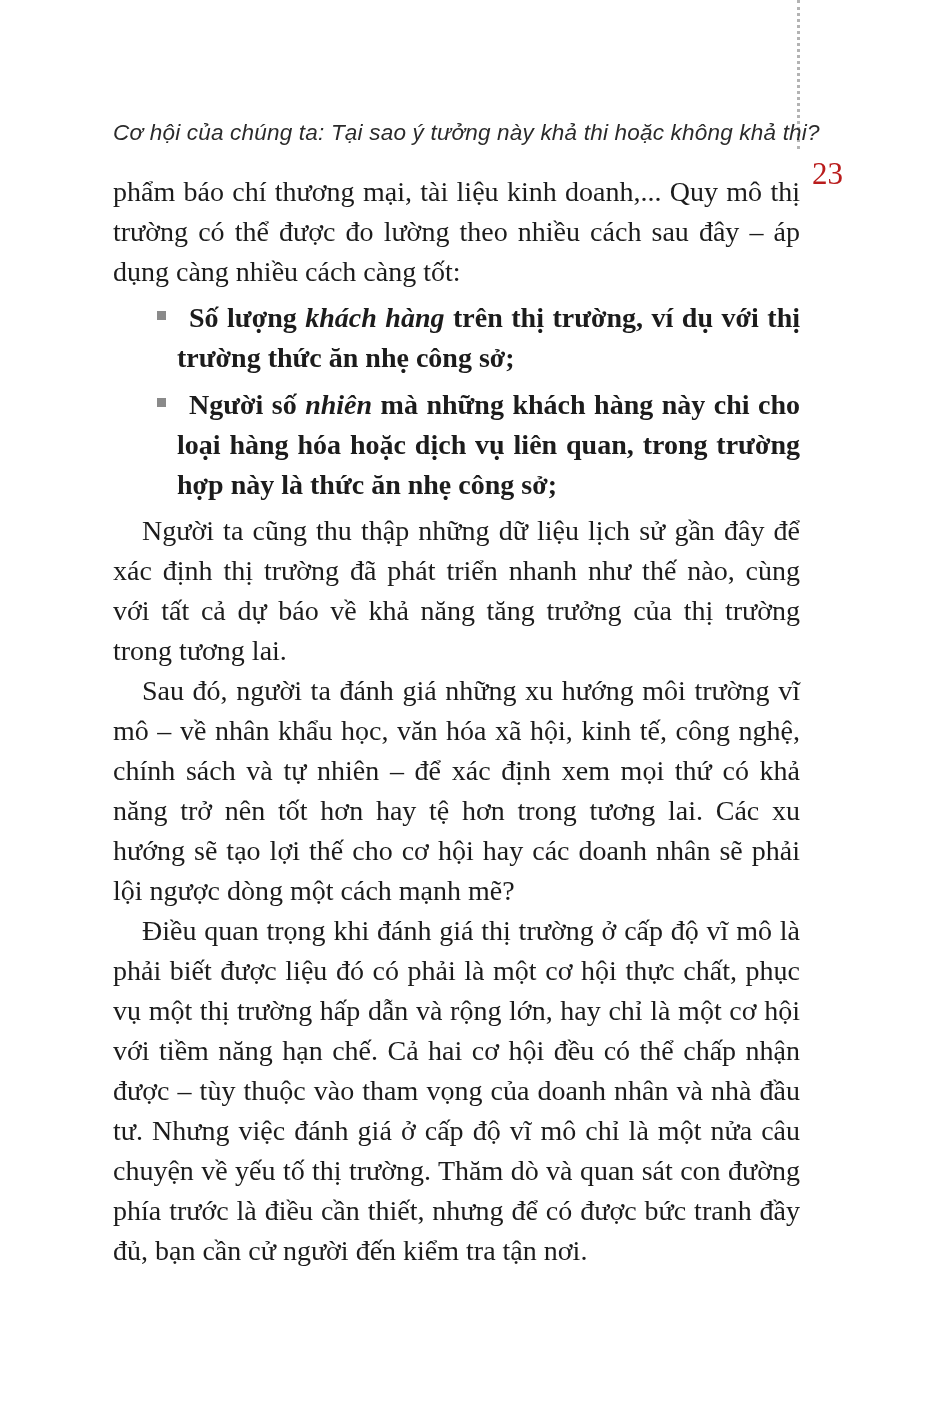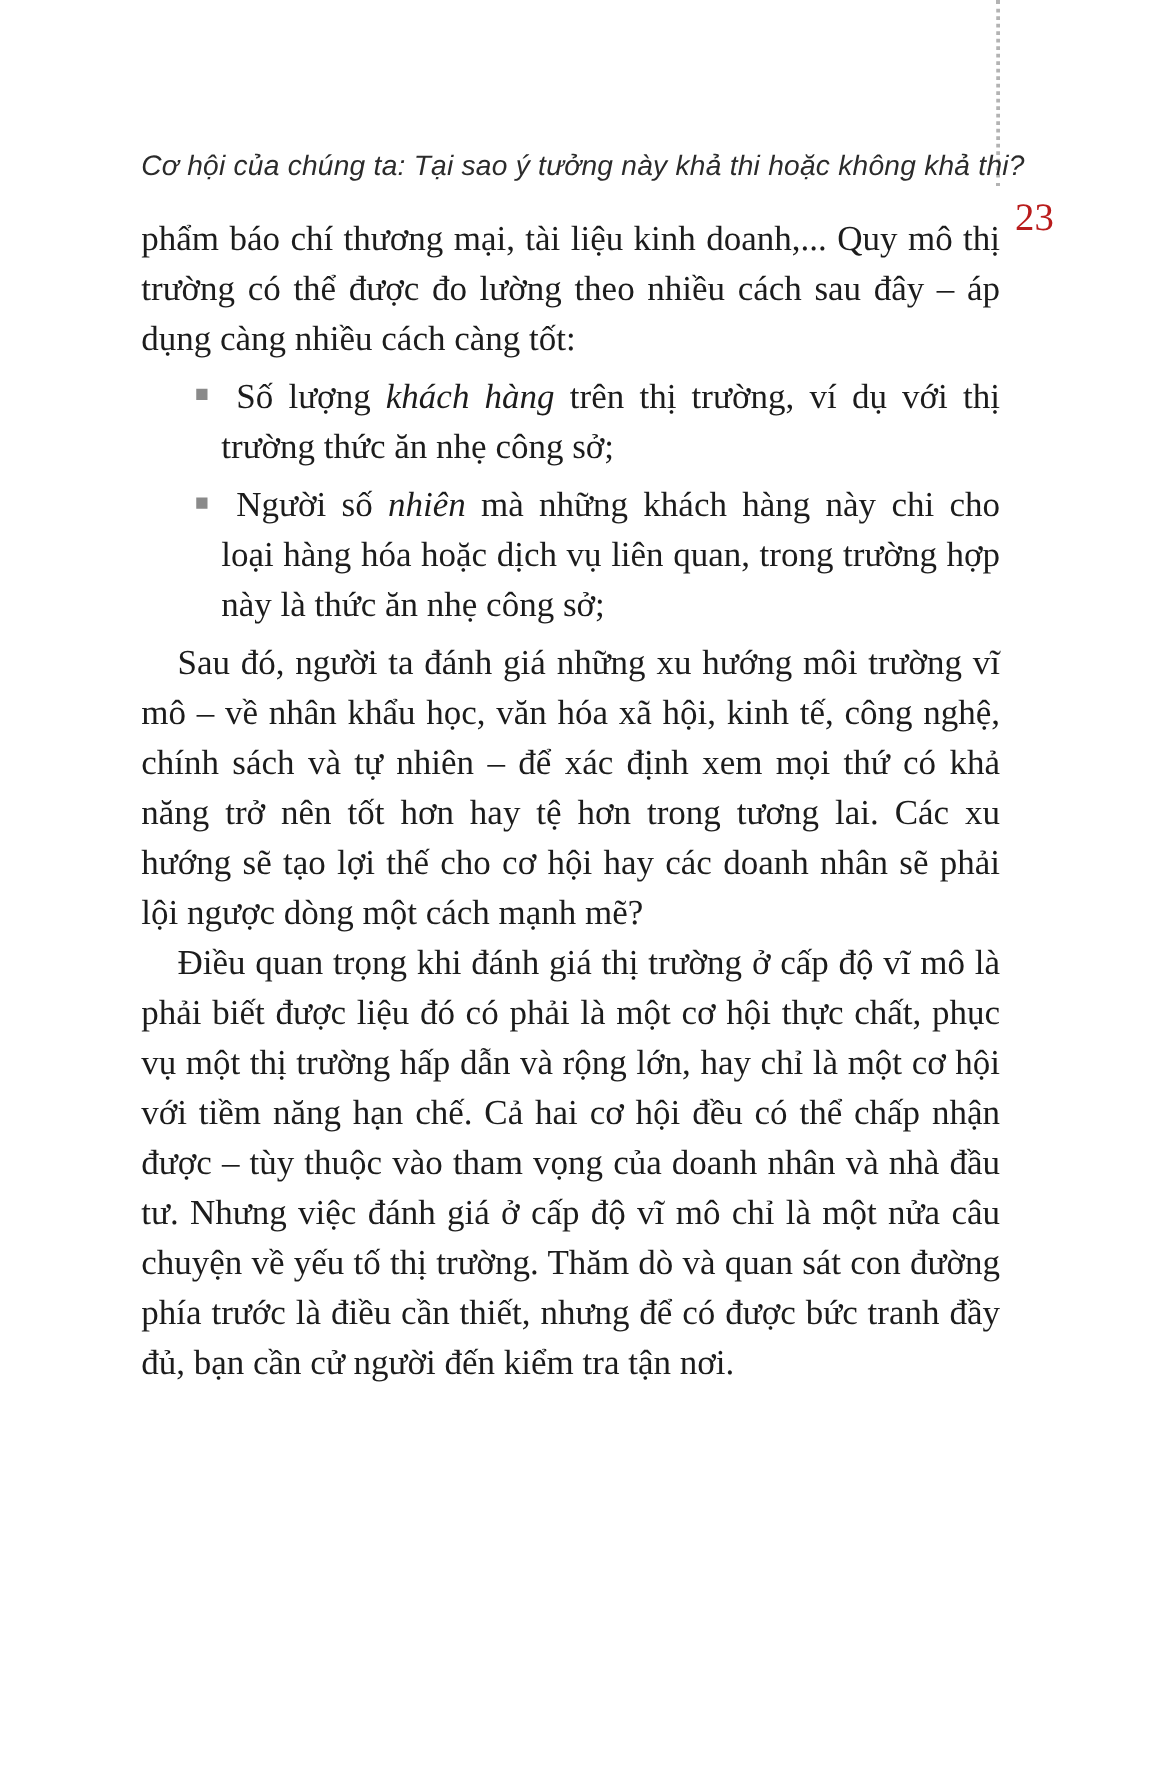--- a/index.html
+++ b/index.html
@@ -76,20 +76,21 @@
   ul.bullets {
     list-style: none;
     margin: 6px 0 6px 0;
     padding: 0;
   }
   ul.bullets li {
     position: relative;
     padding-left: 64px;
     text-indent: 12px;
     margin-top: 7px;
+    font-weight: bold;
   }
   ul.bullets li:first-child {
     margin-top: 0;
   }
   .bullet-square {
     position: absolute;
     left: 44px;
     top: 13px;
     width: 9px;
     height: 9px;
@@ -118,19 +119,20 @@
       <li>
         <span class="bullet-square"></span>
         <span>Số lượng </span><span class="em-run">khách hàng</span><span> trên thị trường, ví dụ với thị trường thức ăn nhẹ công sở;</span>
       </li>
       <li>
         <span class="bullet-square"></span>
         <span>Người số </span><span class="em-run">nhiên</span><span> mà những khách hàng này chi cho loại hàng hóa hoặc dịch vụ liên quan, trong trường hợp này là thức ăn nhẹ công sở;</span>
       </li>
     </ul>
 
+    <p class="indent">Người ta cũng thu thập những dữ liệu lịch sử gần đây để xác định thị trường đã phát triển nhanh như thế nào, cùng với tất cả dự báo về khả năng tăng trưởng của thị trường trong tương lai.</p>
 
     <p class="indent">Sau đó, người ta đánh giá những xu hướng môi trường vĩ mô – về nhân khẩu học, văn hóa xã hội, kinh tế, công nghệ, chính sách và tự nhiên – để xác định xem mọi thứ có khả năng trở nên tốt hơn hay tệ hơn trong tương lai. Các xu hướng sẽ tạo lợi thế cho cơ hội hay các doanh nhân sẽ phải lội ngược dòng một cách mạnh mẽ?</p>
 
     <p class="indent">Điều quan trọng khi đánh giá thị trường ở cấp độ vĩ mô là phải biết được liệu đó có phải là một cơ hội thực chất, phục vụ một thị trường hấp dẫn và rộng lớn, hay chỉ là một cơ hội với tiềm năng hạn chế. Cả hai cơ hội đều có thể chấp nhận được – tùy thuộc vào tham vọng của doanh nhân và nhà đầu tư. Nhưng việc đánh giá ở cấp độ vĩ mô chỉ là một nửa câu chuyện về yếu tố thị trường. Thăm dò và quan sát con đường phía trước là điều cần thiết, nhưng để có được bức tranh đầy đủ, bạn cần cử người đến kiểm tra tận nơi.</p>
 
   </div>
 </div>
 
 </body></html>

